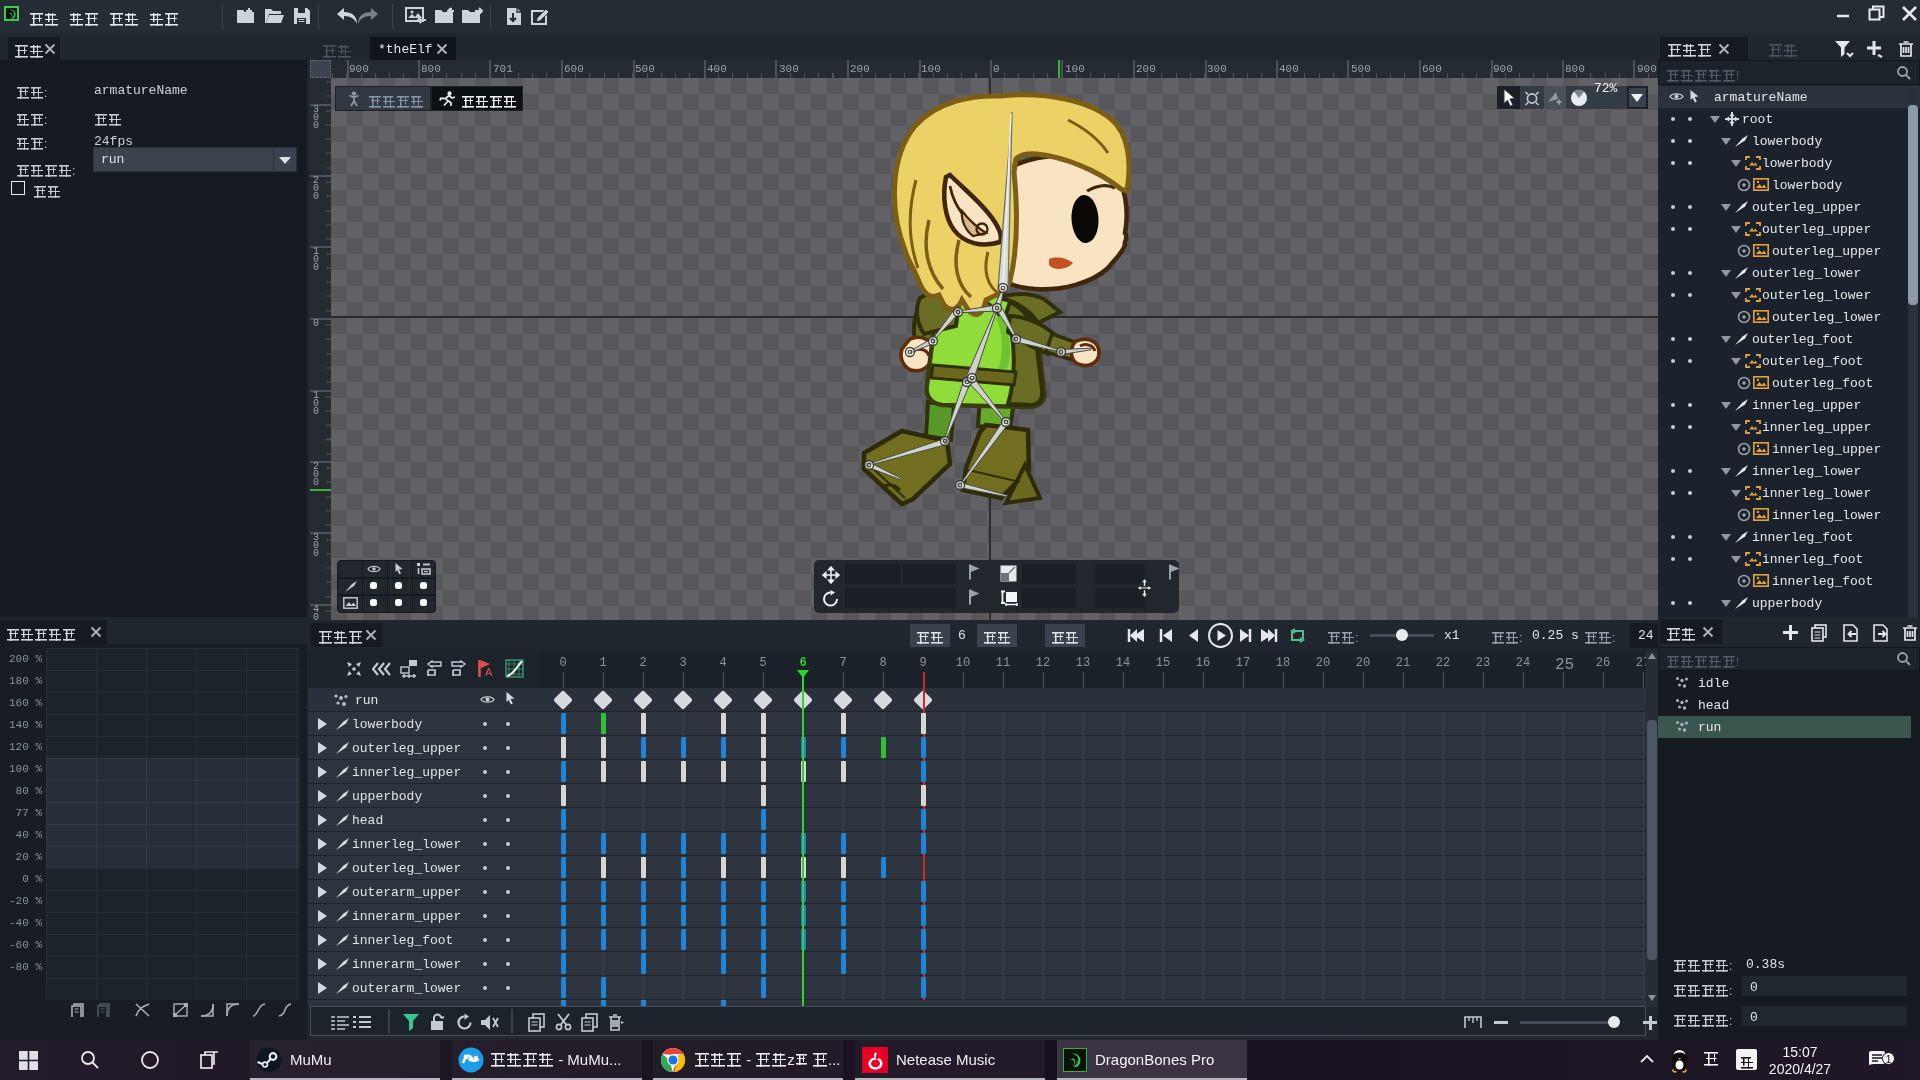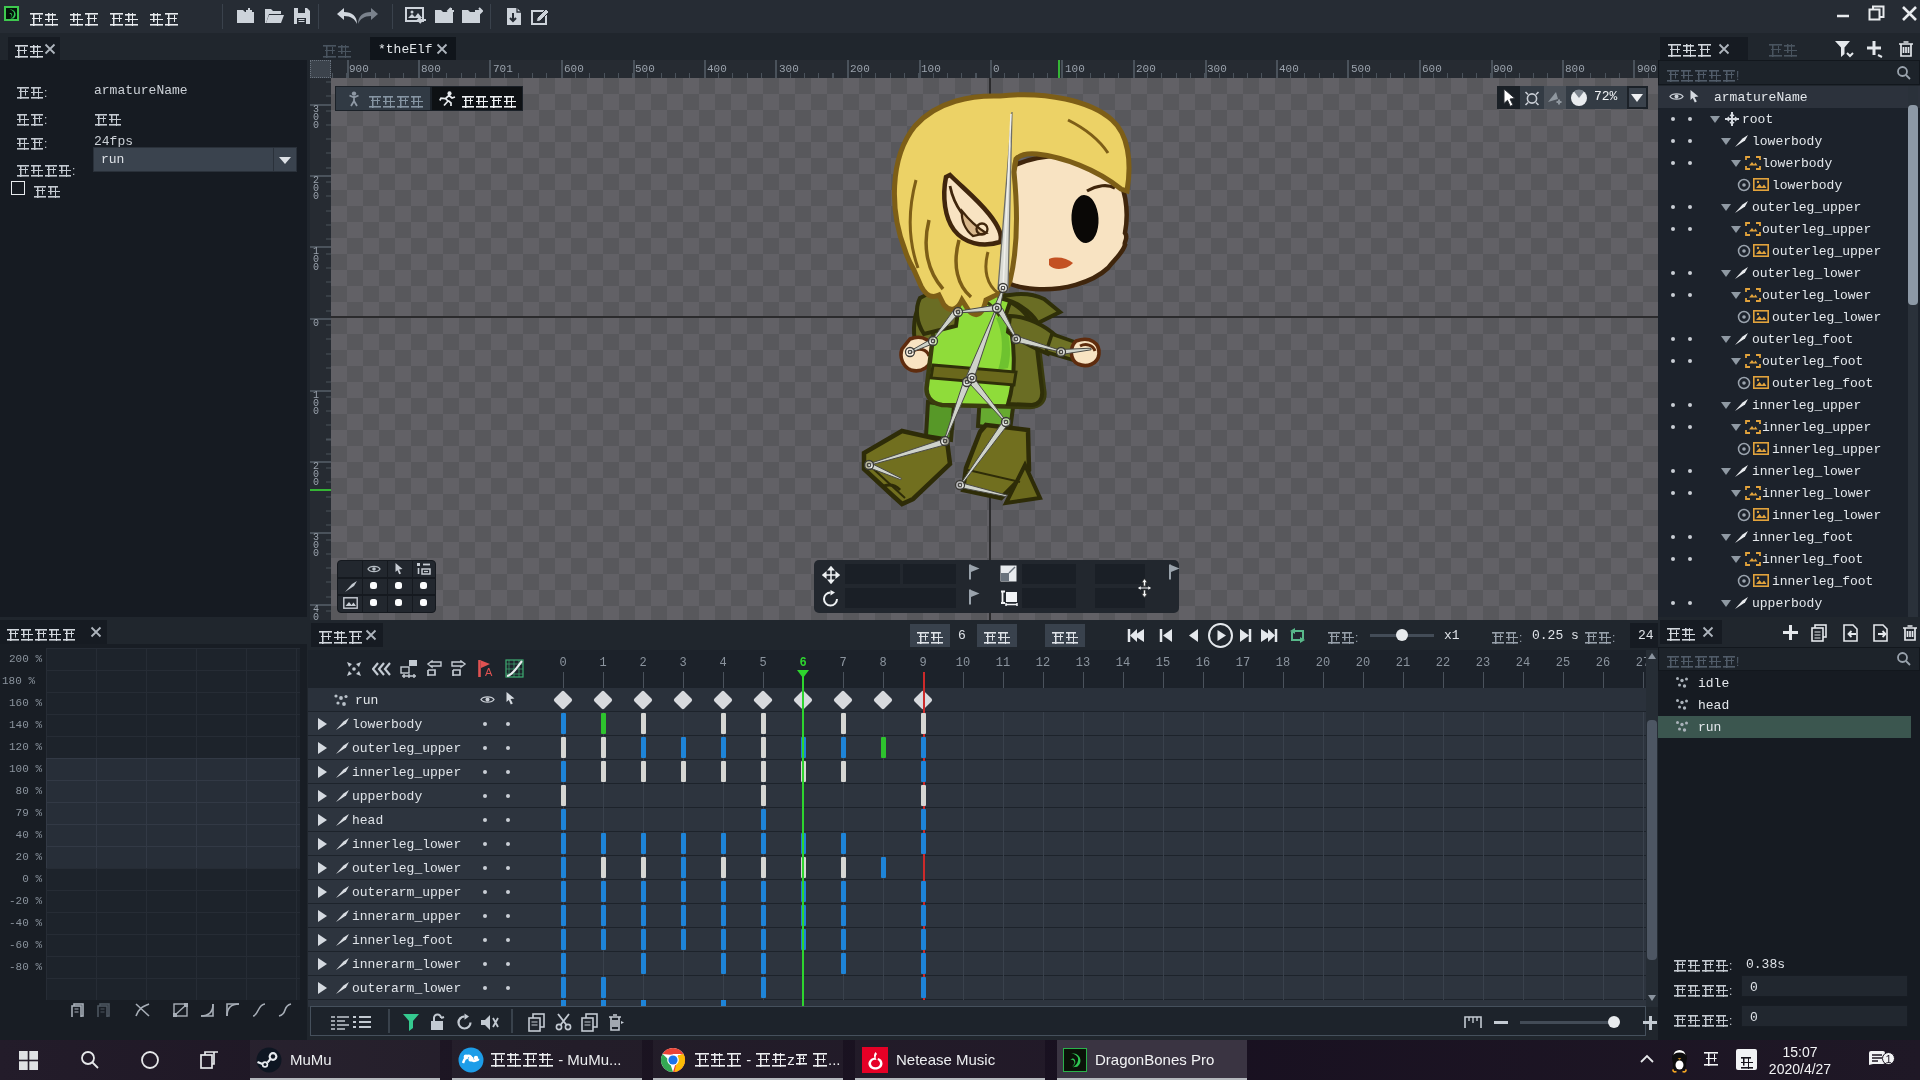--- a/index.html
+++ b/index.html
@@ -143,27 +143,27 @@
   <div class="abs" style="left:0;top:27px;width:307px;height:396px;background:#181d24;"></div>
 
   <div class="abs" style="left:46px;top:31px;width:254px;height:352px;background:
     repeating-linear-gradient(to right, #262c35 0 1px, transparent 1px 50px),
     repeating-linear-gradient(to bottom, #262c35 0 1px, transparent 1px 22px), #1d232b;"></div>
   <div class="abs" style="left:46px;top:141px;width:254px;height:110px;background:
     repeating-linear-gradient(to right, #323945 0 1px, transparent 1px 50px),
     repeating-linear-gradient(to bottom, #323945 0 1px, transparent 1px 22px), #272e38;"></div>
 
   <div class="abs" style="left:2px;top:36px;color:#8a939d;font-size:11px;width:40px;text-align:right;white-space:nowrap;font-family:'Liberation Mono',monospace">200 %</div>
-      <div class="abs" style="left:2px;top:58px;color:#8a939d;font-size:11px;width:40px;text-align:left;white-space:nowrap;font-family:'Liberation Mono',monospace">180 %</div>
+      <div class="abs" style="left:2px;top:58px;color:#8a939d;font-size:11px;width:40px;text-align:right;white-space:nowrap;font-family:'Liberation Mono',monospace">180 %</div>
       <div class="abs" style="left:2px;top:80px;color:#8a939d;font-size:11px;width:40px;text-align:right;white-space:nowrap;font-family:'Liberation Mono',monospace">160 %</div>
       <div class="abs" style="left:2px;top:102px;color:#8a939d;font-size:11px;width:40px;text-align:right;white-space:nowrap;font-family:'Liberation Mono',monospace">140 %</div>
       <div class="abs" style="left:2px;top:124px;color:#8a939d;font-size:11px;width:40px;text-align:right;white-space:nowrap;font-family:'Liberation Mono',monospace">120 %</div>
       <div class="abs" style="left:2px;top:146px;color:#8a939d;font-size:11px;width:40px;text-align:right;white-space:nowrap;font-family:'Liberation Mono',monospace">100 %</div>
       <div class="abs" style="left:2px;top:168px;color:#8a939d;font-size:11px;width:40px;text-align:right;white-space:nowrap;font-family:'Liberation Mono',monospace">80 %</div>
-      <div class="abs" style="left:2px;top:190px;color:#8a939d;font-size:11px;width:40px;text-align:right;white-space:nowrap;font-family:'Liberation Mono',monospace">79 %</div>
+      <div class="abs" style="left:2px;top:190px;color:#8a939d;font-size:11px;width:40px;text-align:right;white-space:nowrap;font-family:'Liberation Mono',monospace">77 %</div>
       <div class="abs" style="left:2px;top:212px;color:#8a939d;font-size:11px;width:40px;text-align:right;white-space:nowrap;font-family:'Liberation Mono',monospace">40 %</div>
       <div class="abs" style="left:2px;top:234px;color:#8a939d;font-size:11px;width:40px;text-align:right;white-space:nowrap;font-family:'Liberation Mono',monospace">20 %</div>
       <div class="abs" style="left:2px;top:256px;color:#8a939d;font-size:11px;width:40px;text-align:right;white-space:nowrap;font-family:'Liberation Mono',monospace">0 %</div>
       <div class="abs" style="left:2px;top:278px;color:#8a939d;font-size:11px;width:40px;text-align:right;white-space:nowrap;font-family:'Liberation Mono',monospace">-20 %</div>
       <div class="abs" style="left:2px;top:300px;color:#8a939d;font-size:11px;width:40px;text-align:right;white-space:nowrap;font-family:'Liberation Mono',monospace">-40 %</div>
       <div class="abs" style="left:2px;top:322px;color:#8a939d;font-size:11px;width:40px;text-align:right;white-space:nowrap;font-family:'Liberation Mono',monospace">-60 %</div>
       <div class="abs" style="left:2px;top:344px;color:#8a939d;font-size:11px;width:40px;text-align:right;white-space:nowrap;font-family:'Liberation Mono',monospace">-80 %</div>
 
   <svg class="abs" style="left:71px;top:386px" width="15" height="14" viewBox="0 0 15 14">
         <rect x="3" y="1" width="9" height="12" fill="none" stroke="#a7aeb7" stroke-width="1.6"></rect>
@@ -405,21 +405,21 @@
         <path d="M1.5 1 L4 3.5 M14.5 1 L12 3.5 M1.5 14 L4 11.5 M14.5 14 L12 11.5" stroke="#c9ced5" stroke-width="1.6"></path>
       </svg>
   <svg class="abs" style="left:1239px;top:58px" width="17" height="15" viewBox="0 0 17 15">
         <path d="M1 11 L9 1 L11 8 Z" fill="#8f979f"></path>
         <path d="M12 8.5 v5 M9.5 11 h5" stroke="#8f979f" stroke-width="2"></path>
       </svg>
   <svg class="abs" style="left:1262px;top:56px" width="18" height="18" viewBox="0 0 18 18">
         <circle cx="9" cy="9" r="8" fill="#e9ecef"></circle>
         <path d="M9 9 L4 2.6 A8 8 0 0 1 14 2.6 Z" fill="#7a828c"></path>
       </svg>
-  <div class="abs mono" style="left:1286px;top:56px;color:#f0f2f4;font-size:13px;">72%</div>
+  <div class="abs mono" style="left:1286px;top:48px;color:#f0f2f4;font-size:13px;">72%</div>
   <div class="abs" style="left:1323px;top:61px;width:0;height:0;border-left:6.5px solid transparent;border-right:6.5px solid transparent;border-top:8px solid #eef0f2;"></div>
 
   <div class="abs" style="left:29px;top:527px;width:99px;height:53px;background:#22272e;border:1.5px solid #15191f;border-radius:4px;"></div>
       <div class="abs" style="left:53.5px;top:527px;width:1.5px;height:53px;background:#15191f;"></div>
       <div class="abs" style="left:78.5px;top:527px;width:1.5px;height:53px;background:#15191f;"></div>
       <div class="abs" style="left:103.5px;top:527px;width:1.5px;height:53px;background:#15191f;"></div>
       <div class="abs" style="left:29px;top:544px;width:99px;height:1.5px;background:#15191f;"></div>
       <div class="abs" style="left:29px;top:561px;width:99px;height:1.5px;background:#15191f;"></div>
       <svg class="abs" style="left:59px;top:531px" width="14" height="10" viewBox="0 0 14 10">
         <path d="M1 5 C3 1.5 11 1.5 13 5 C11 8.5 3 8.5 1 5 Z" fill="none" stroke="#b8bfc6" stroke-width="1.4"></path>
@@ -617,21 +617,21 @@
       <div class="abs mono" style="left:1047px;top:36px;width:16px;text-align:center;color:#8b949e;font-size:12px;font-weight:normal;">20</div>
       <div class="abs" style="left:1055px;top:52px;width:1px;height:16px;background:#4a525c;"></div>
       <div class="abs mono" style="left:1087px;top:36px;width:16px;text-align:center;color:#8b949e;font-size:12px;font-weight:normal;">21</div>
       <div class="abs" style="left:1095px;top:52px;width:1px;height:16px;background:#4a525c;"></div>
       <div class="abs mono" style="left:1127px;top:36px;width:16px;text-align:center;color:#8b949e;font-size:12px;font-weight:normal;">22</div>
       <div class="abs" style="left:1135px;top:52px;width:1px;height:16px;background:#4a525c;"></div>
       <div class="abs mono" style="left:1167px;top:36px;width:16px;text-align:center;color:#8b949e;font-size:12px;font-weight:normal;">23</div>
       <div class="abs" style="left:1175px;top:52px;width:1px;height:16px;background:#4a525c;"></div>
       <div class="abs mono" style="left:1207px;top:36px;width:16px;text-align:center;color:#8b949e;font-size:12px;font-weight:normal;">24</div>
       <div class="abs" style="left:1215px;top:52px;width:1px;height:16px;background:#4a525c;"></div>
-      <div class="abs mono" style="left:1247px;top:36px;width:16px;text-align:center;color:#8b949e;font-size:12px;font-weight:normal;">25</div>
+      <div class="abs mono" style="left:1247px;top:36px;width:16px;text-align:center;color:#8b949e;font-size:16px;font-weight:normal;">25</div>
       <div class="abs" style="left:1255px;top:52px;width:1px;height:16px;background:#4a525c;"></div>
       <div class="abs mono" style="left:1287px;top:36px;width:16px;text-align:center;color:#8b949e;font-size:12px;font-weight:normal;">26</div>
       <div class="abs" style="left:1295px;top:52px;width:1px;height:16px;background:#4a525c;"></div>
       <div class="abs mono" style="left:1327px;top:36px;width:16px;text-align:center;color:#8b949e;font-size:12px;font-weight:normal;">27</div>
       <div class="abs" style="left:1335px;top:52px;width:1px;height:16px;background:#4a525c;"></div>
       <div class="abs" style="left:0;top:68px;width:1350px;height:24px;background:#2a313b;border-bottom:1px solid #1d232b;"></div>
       <svg class="abs" style="left:25px;top:73px" width="17" height="15" viewBox="0 0 17 15">
         <circle cx="3" cy="3" r="1.6" fill="#b9c1c9"></circle>
         <circle cx="8" cy="5" r="1.9" fill="#b9c1c9"></circle>
         <circle cx="13" cy="3.5" r="1.6" fill="#b9c1c9"></circle>

